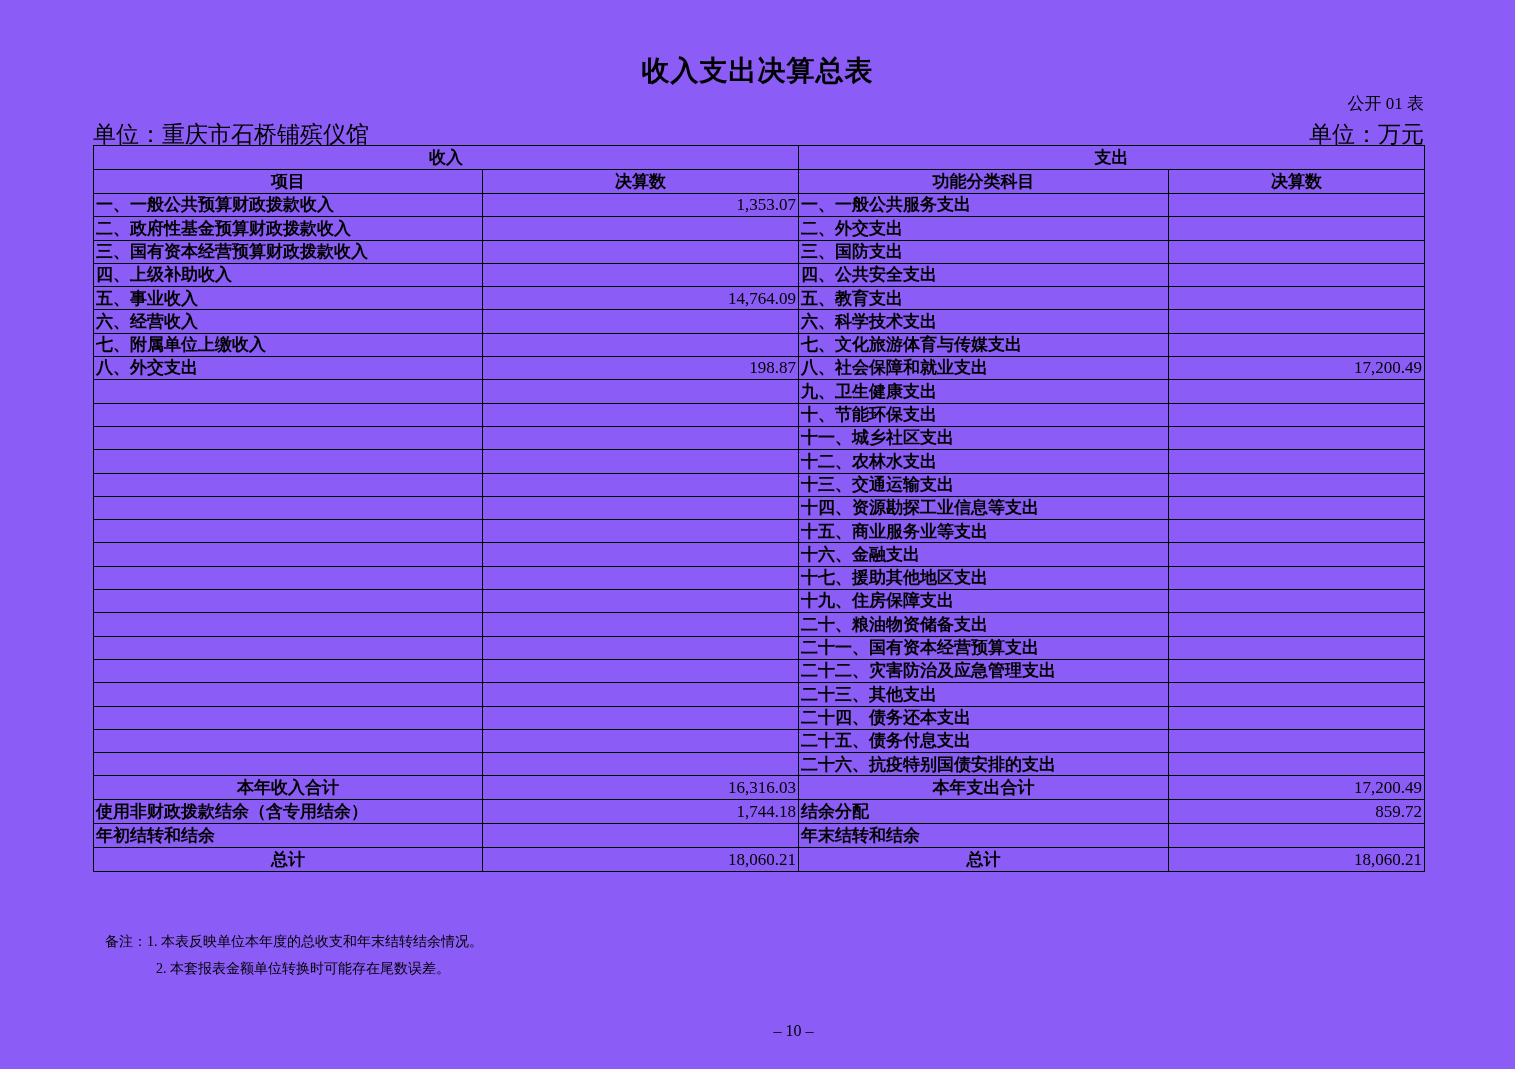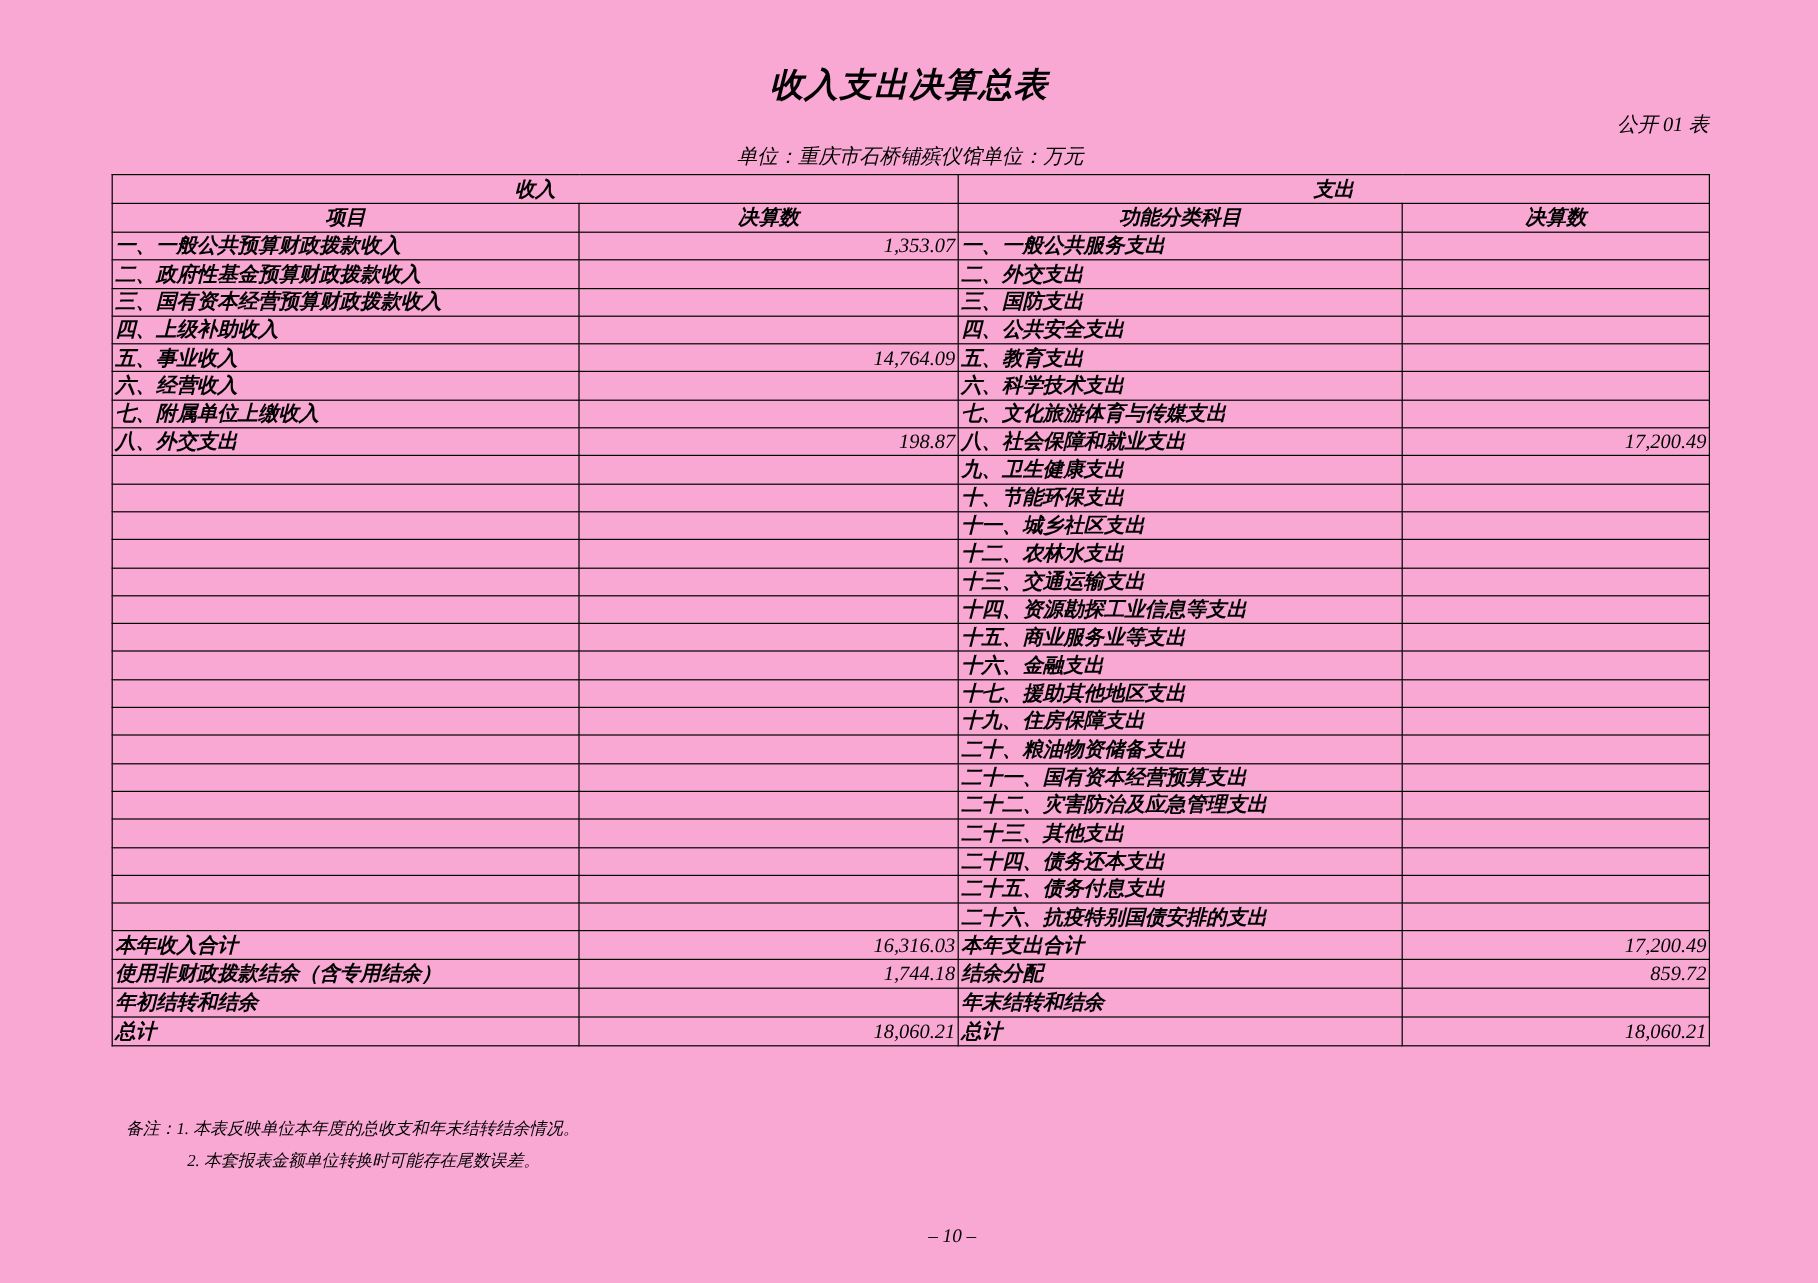--- a/index.html
+++ b/index.html
@@ -4,25 +4,24 @@
 <style>
   html, body {
     margin: 0;
     padding: 0;
     background: #ffffff;
   }
   .page {
     position: relative;
     width: 1515px;
     height: 1069px;
-    background: #f9a8d4;
+    background: #8b5cf6;
     font-family: "Liberation Serif", "DejaVu Serif", serif;
     color: #000000;
     overflow: hidden;
-    font-style: italic;
   }
   .title {
     position: absolute;
     top: 52px;
     left: 0;
     width: 100%;
     text-align: center;
     font-size: 28px;
     font-weight: bold;
     letter-spacing: 1px;
@@ -31,23 +30,23 @@
     position: absolute;
     top: 92px;
     right: 91px;
     font-size: 17px;
   }
   .unit-row {
     position: absolute;
     top: 119px;
     left: 93px;
     right: 91px;
-    font-size: 17px;
+    font-size: 23px;
     display: flex;
-    justify-content: center;
+    justify-content: space-between;
   }
   table.main {
     position: absolute;
     top: 145px;
     left: 93px;
     width: 1331px;
     border-collapse: collapse;
     table-layout: fixed;
     font-size: 17px;
   }
@@ -73,21 +72,21 @@
   td.lbl {
     text-align: left;
     font-weight: bold;
     padding-left: 3px;
   }
   td.val {
     text-align: right;
     font-weight: normal;
     padding-right: 9px;
   }
-  td.center { }
+  td.center { text-align: center; }
   .notes {
     position: absolute;
     top: 928px;
     left: 105px;
     font-size: 14px;
     line-height: 27px;
   }
   .notes .note-line2 { padding-left: 51px; }
   .page-number {
     position: absolute;

